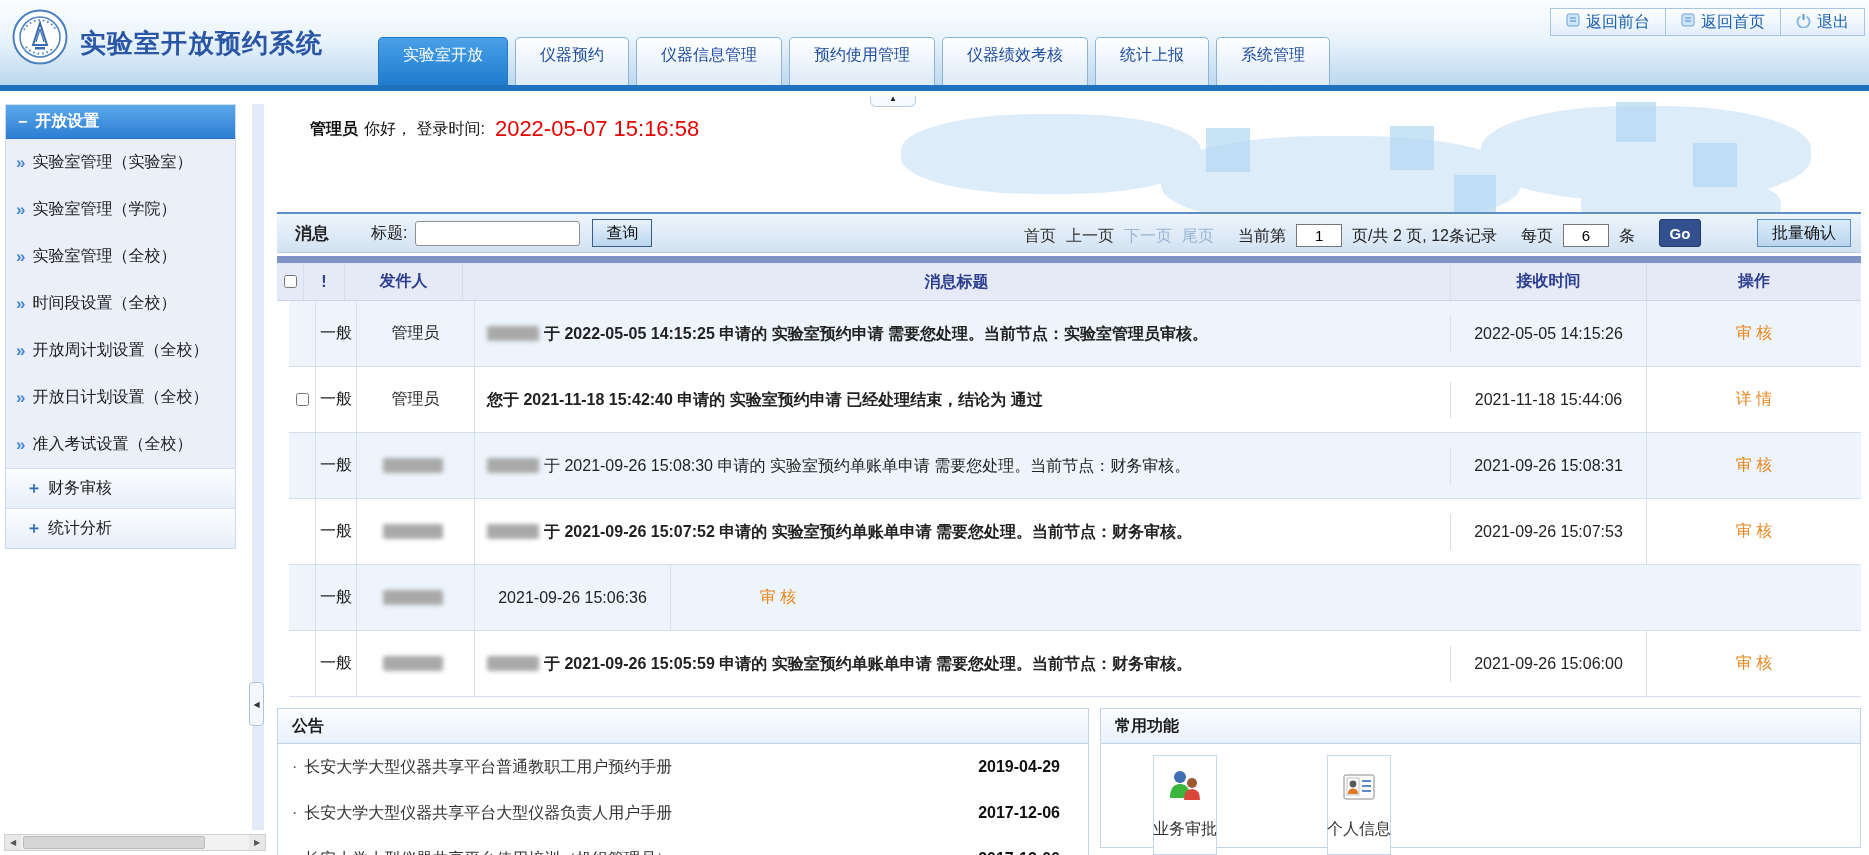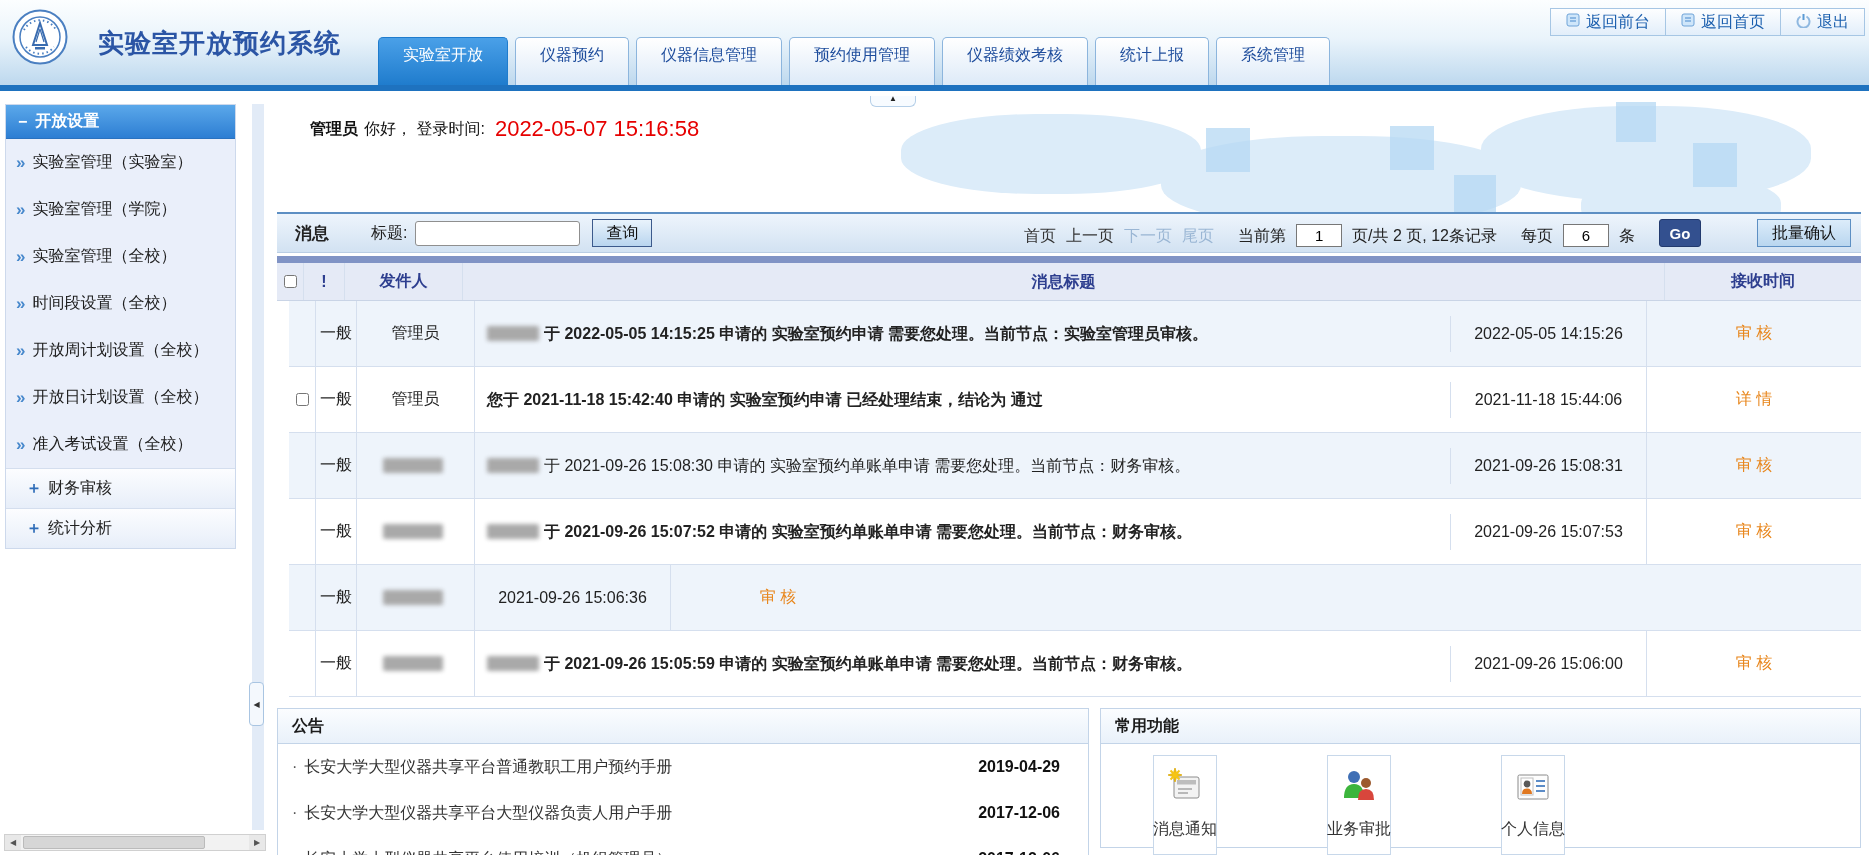--- a/index.html
+++ b/index.html
@@ -5,21 +5,21 @@
   * { box-sizing: border-box; }
   html,body { margin:0; padding:0; }
   body {
     width:1869px; height:855px; overflow:hidden; position:relative;
     background:#fff; font-family:"Liberation Sans", sans-serif; color:#222;
   }
   
   .header { position:absolute; top:0; left:0; width:1869px; height:85px;
     background:linear-gradient(#fcfeff, #eaf4fb 45%, #bdd8ee); }
   .logo { position:absolute; left:12px; top:9px; width:56px; height:56px; }
-  .app-title { position:absolute; left:98px; top:26px; margin:0; font-size:26px;
+  .app-title { position:absolute; left:80px; top:26px; margin:0; font-size:26px;
     font-weight:bold; color:#2b55a5; letter-spacing:1px; }
   .toplinks { position:absolute; top:8px; right:4px; display:flex; }
   .toplink { display:flex; align-items:center; gap:6px; padding:0 15px; height:28px;
     border:1px solid #a6c6e4; margin-left:-1px; background:linear-gradient(#fdfeff,#e2eefa);
     color:#1b5fae; font-size:16px; cursor:pointer; white-space:nowrap; }
   .tabs { position:absolute; left:378px; bottom:0; display:flex; gap:7px; }
   .tab { height:48px; line-height:33px; padding:0 24px; font-size:16px; color:#1d4c9c;
     background:linear-gradient(#ffffff,#ddeaf8); border:1px solid #8cb5dd; border-bottom:none;
     border-radius:5px 5px 0 0; cursor:pointer; white-space:nowrap; }
   .tab.active { background:linear-gradient(#4aa0e8,#1f7ccd); color:#fff; border-color:#1f7ccd; }
@@ -319,20 +319,21 @@
   <div class="msg-table">
     <div class="band"></div>
     <div class="thead">
       <div class="cell c-cb">
           <input type="checkbox" style="">
         </div>
       <div class="cell c-pri">!</div>
       <div class="cell c-sender">发件人</div>
       <div class="cell c-title" style="text-align:center;align-self:stretch;display:flex;align-items:center;justify-content:center;">消息标题</div>
       <div class="cell c-time">接收时间</div>
+      <div class="cell c-act">操作</div>
     </div>
     <div>
 
         <div class="trow">
           <div class="cell c-cb">
             
           </div>
           <div class="cell c-pri">一般</div>
           <div class="cell c-sender">
             <span>管理员</span>
@@ -456,35 +457,20 @@
           <span class="dot">·</span>
           <span>长安大学大型仪器共享平台使用培训（机组管理员）</span>
           <span class="ann-date">2017-12-06</span>
         </div>
       </div>
   </section>
 
   <section class="panel quick">
     <div class="panel-h">常用功能</div>
     <div class="quick-body">
-      <div class="qcard">
-        <span>
-          <svg width="40" height="40" viewBox="0 0 40 40">
-            <rect x="9" y="11" width="25" height="21" rx="2" fill="#f3f3f3" stroke="#8d8d8d"></rect>
-            <rect x="12" y="14" width="19" height="4.5" fill="#bdbdbd"></rect>
-            <line x1="13" y1="23" x2="27" y2="23" stroke="#a9a9a9" stroke-width="1.6"></line>
-            <line x1="13" y1="27" x2="23" y2="27" stroke="#a9a9a9" stroke-width="1.6"></line>
-            <g transform="translate(10,9)">
-              <path d="M0 -7 L1.6 -1.6 L7 0 L1.6 1.6 L0 7 L-1.6 1.6 L-7 0 L-1.6 -1.6 Z" fill="#f6c514" stroke="#dba704" stroke-width="0.8"></path>
-              <path d="M-4.5 -4.5 L4.5 4.5 M4.5 -4.5 L-4.5 4.5" stroke="#f6c514" stroke-width="2"></path>
-            </g>
-          </svg>
-        </span>
-        <span class="qlabel">消息通知</span>
-      </div>
       <div class="qcard">
         <span>
           <svg width="40" height="40" viewBox="0 0 40 40">
             <circle cx="15" cy="11" r="6" fill="#3f6fb5"></circle>
             <path d="M5 32 Q5 18 15 18 Q25 18 25 32 Z" fill="#3cb53c"></path>
             <circle cx="27" cy="17" r="5" fill="#9c5a2e"></circle>
             <path d="M19 34 Q19 23 27 23 Q35 23 35 34 Z" fill="#d8463c"></path>
           </svg>
         </span>
         <span class="qlabel">业务审批</span>

